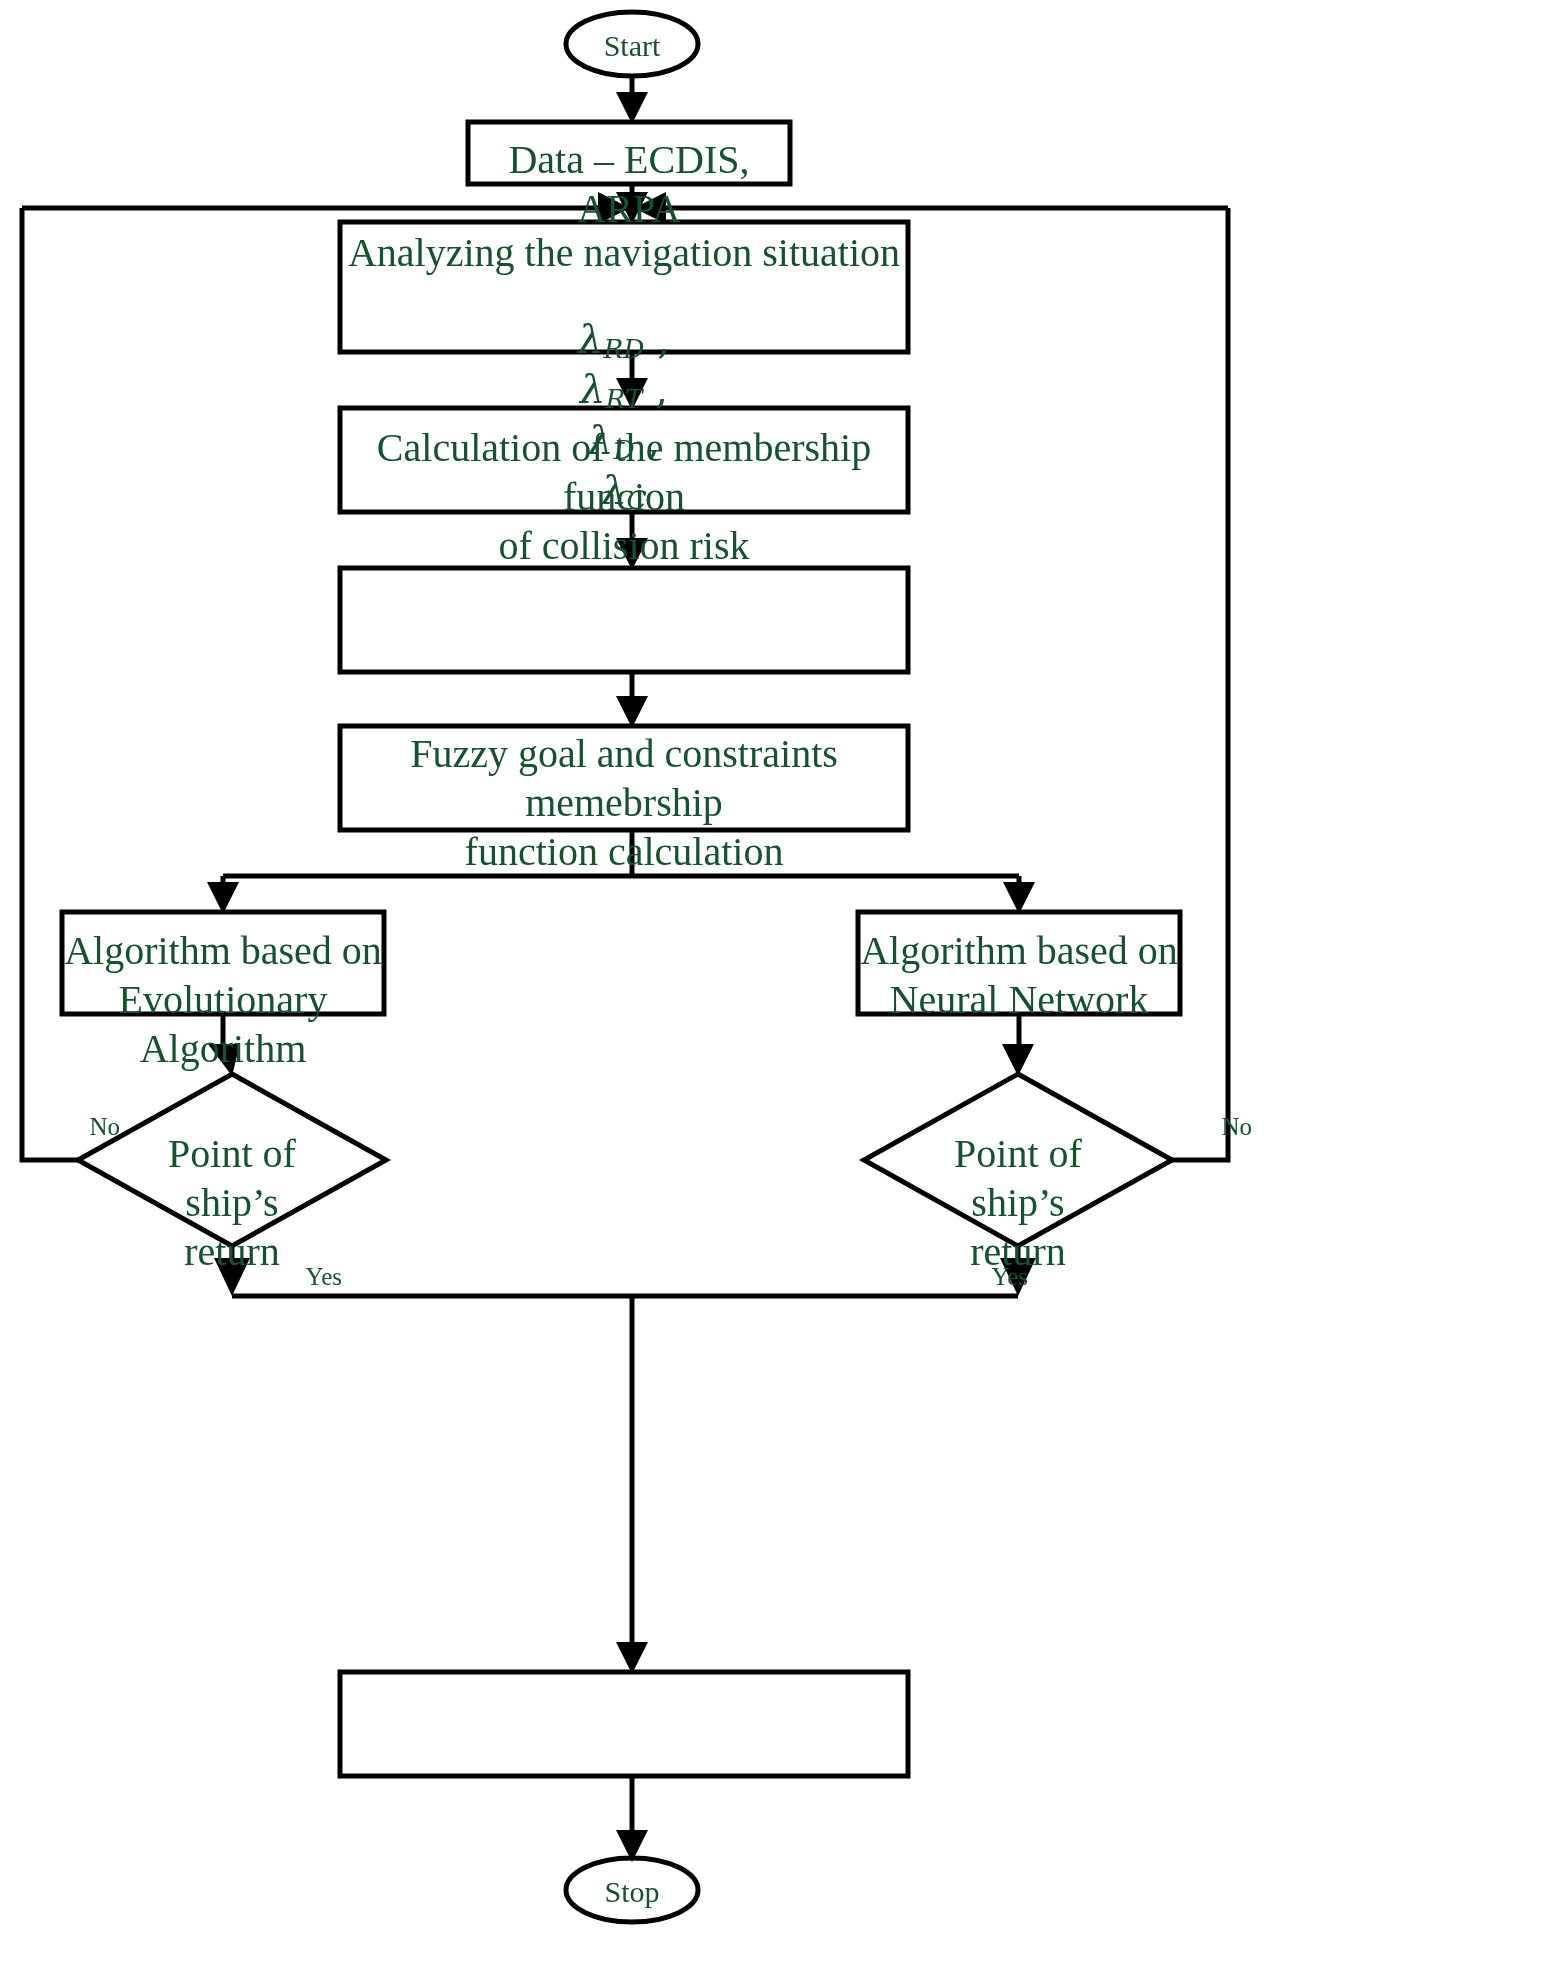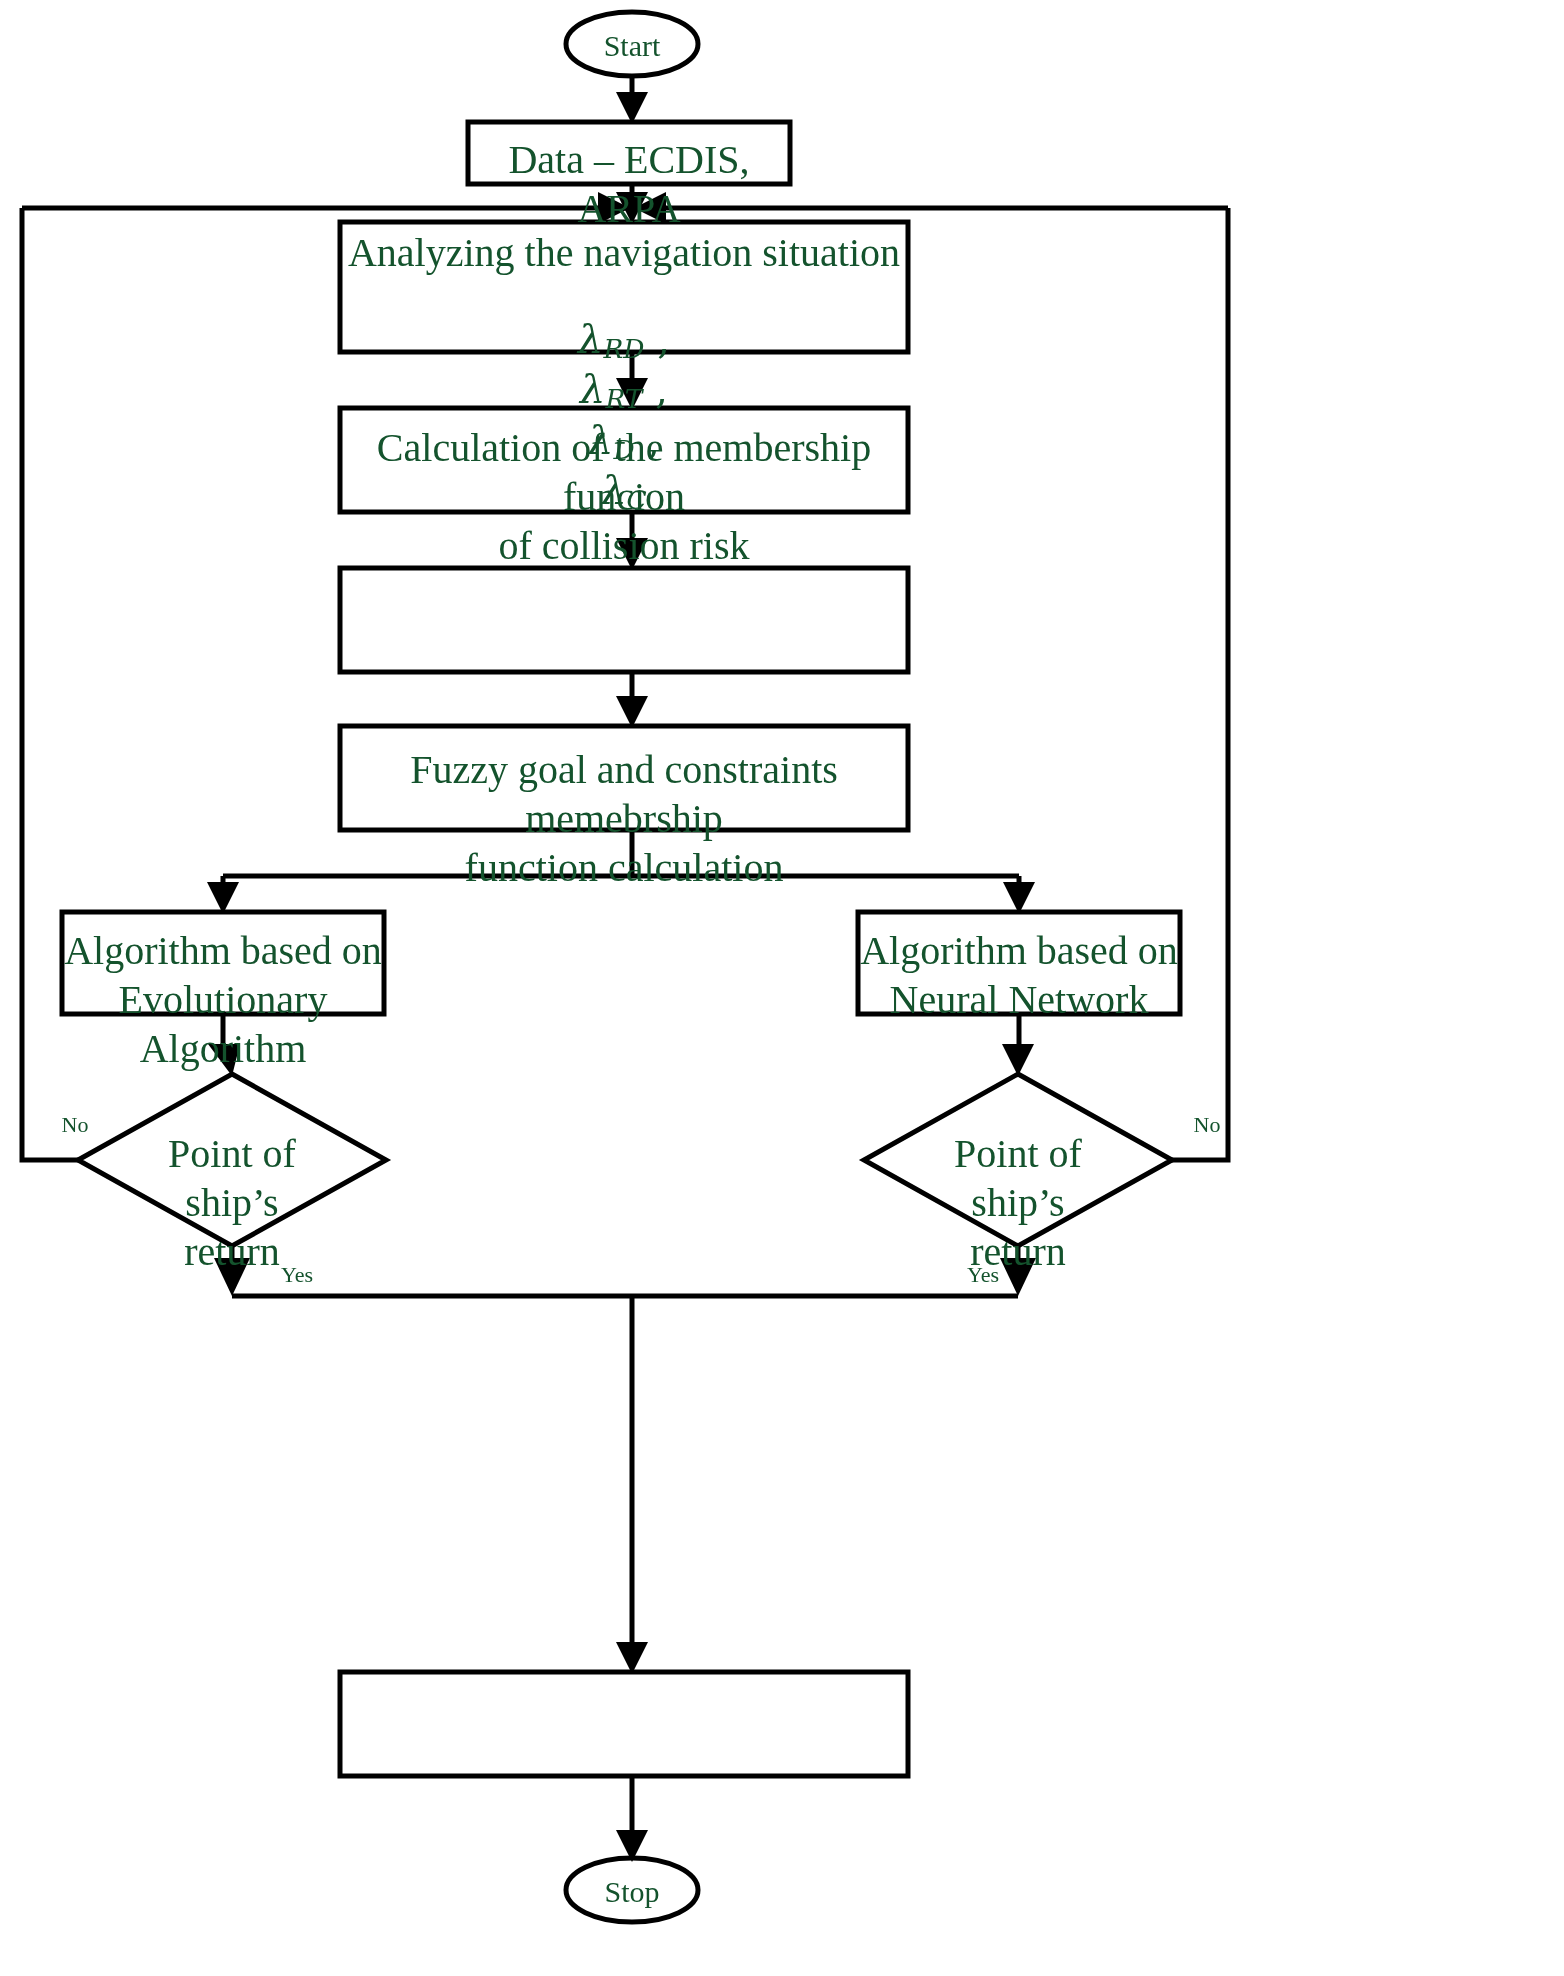--- a/index.html
+++ b/index.html
@@ -49,22 +49,22 @@
     text-align: center;
     line-height: 1.22;
     white-space: pre-line;
     font-size: 40px;
     pointer-events: none;
   }
   .lbl-term {
     font-size: 30px;
   }
   .lbl-edge {
-    font-size: 22px;
-    text-align: center;
+    font-size: 25px;
+    text-align: right;
   }
   .math {
     font-style: normal;
     font-family: "DejaVu Serif", "Liberation Serif", serif;
   }
   .math i {
     font-style: italic;
   }
   .math sub {
     font-size: 0.66em;
@@ -162,21 +162,21 @@
     <span><i>λ</i><sub>RT</sub></span> ,
     <span><i>λ</i><sub>D</sub></span> ,
     <span><i>λ</i><sub>C</sub></span>
   </div>
 
 
   <div class="lbl" style="left:340px; top:424px; width:568px;">Calculation of the membership funcion
 of collision risk</div>
 
 
-  <div class="lbl" style="left:340px; top:746px; width:568px;">Fuzzy goal and constraints memebrship
+  <div class="lbl" style="left:340px; top:730px; width:568px;">Fuzzy goal and constraints memebrship
 function calculation</div>
 
   <div class="lbl" style="left:62px; top:927px; width:322px;">Algorithm based on
 Evolutionary Algorithm</div>
 
   <div class="lbl" style="left:858px; top:927px; width:322px;">Algorithm based on
 Neural Network</div>
 
   <div class="lbl" style="left:132px; top:1130px; width:200px;">Point of ship’s
 return</div>

